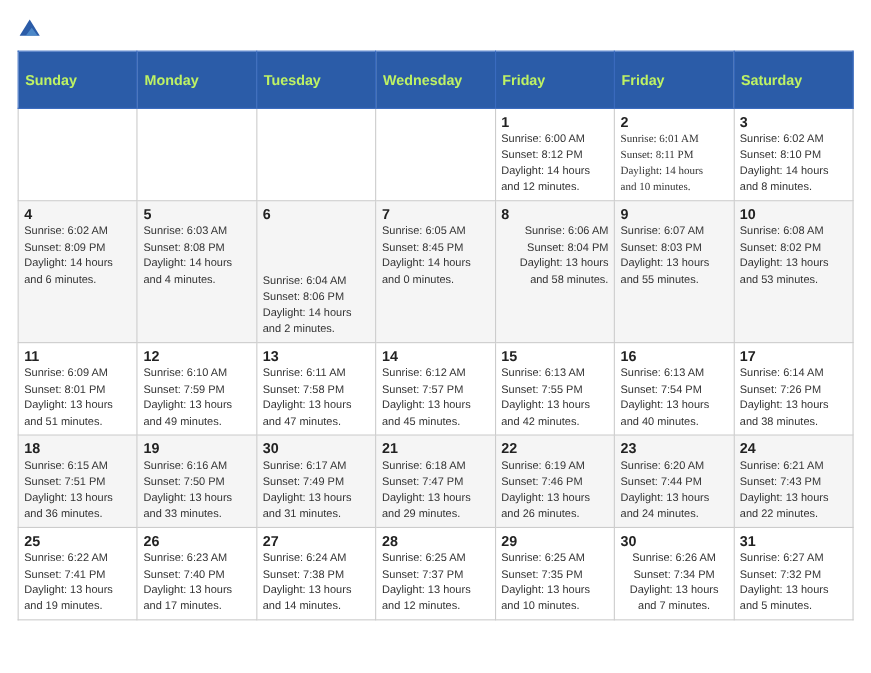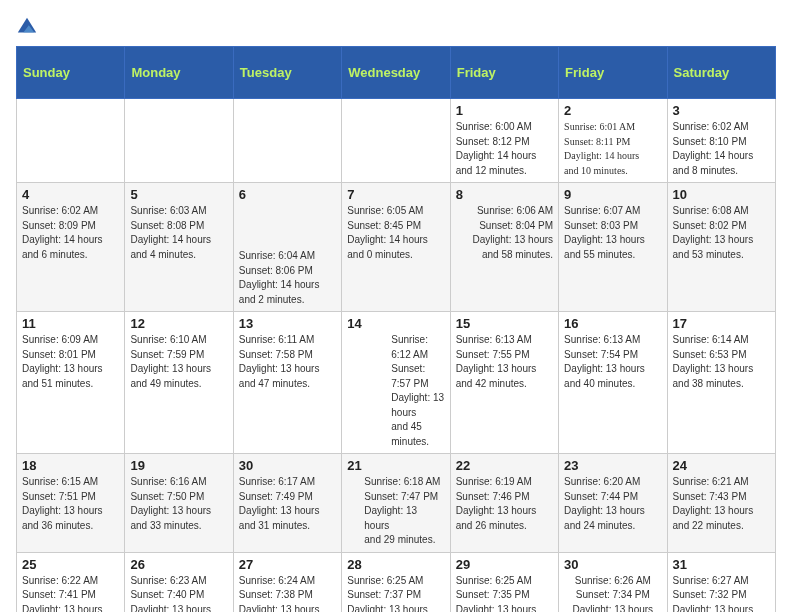--- a/index.html
+++ b/index.html
@@ -197,21 +197,21 @@
         </td>
         <td>
           <span class="day-number">13</span>
           <div class="day-info" style="white-space: pre-line;">Sunrise: 6:11 AM
 Sunset: 7:58 PM
 Daylight: 13 hours
 and 47 minutes.</div>
         </td>
         <td>
           <span class="day-number">14</span>
-          <div class="day-info" style="white-space: pre-line; margin-left: 44px;">Sunrise: 6:12 AM
+          <div class="day-info" style="white-space: pre-line;">Sunrise: 6:12 AM
 Sunset: 7:57 PM
 Daylight: 13 hours
 and 45 minutes.</div>
         </td>
         <td>
           <span class="day-number">15</span>
           <div class="day-info" style="white-space: pre-line;">Sunrise: 6:13 AM
 Sunset: 7:55 PM
 Daylight: 13 hours
 and 42 minutes.</div>
@@ -219,21 +219,21 @@
         <td>
           <span class="day-number">16</span>
           <div class="day-info" style="white-space: pre-line;">Sunrise: 6:13 AM
 Sunset: 7:54 PM
 Daylight: 13 hours
 and 40 minutes.</div>
         </td>
         <td>
           <span class="day-number">17</span>
           <div class="day-info" style="white-space: pre-line;">Sunrise: 6:14 AM
-Sunset: 6:53 PM
+Sunset: 7:26 PM
 Daylight: 13 hours
 and 38 minutes.</div>
         </td>
       </tr>
       <tr>
         <td>
           <span class="day-number">18</span>
           <div class="day-info" style="white-space: pre-line;">Sunrise: 6:15 AM
 Sunset: 7:51 PM
 Daylight: 13 hours
@@ -248,21 +248,21 @@
         </td>
         <td>
           <span class="day-number">30</span>
           <div class="day-info" style="white-space: pre-line;">Sunrise: 6:17 AM
 Sunset: 7:49 PM
 Daylight: 13 hours
 and 31 minutes.</div>
         </td>
         <td>
           <span class="day-number">21</span>
-          <div class="day-info" style="white-space: pre-line; margin-left: 17px;">Sunrise: 6:18 AM
+          <div class="day-info" style="white-space: pre-line;">Sunrise: 6:18 AM
 Sunset: 7:47 PM
 Daylight: 13 hours
 and 29 minutes.</div>
         </td>
         <td>
           <span class="day-number">22</span>
           <div class="day-info" style="white-space: pre-line;">Sunrise: 6:19 AM
 Sunset: 7:46 PM
 Daylight: 13 hours
 and 26 minutes.</div>

